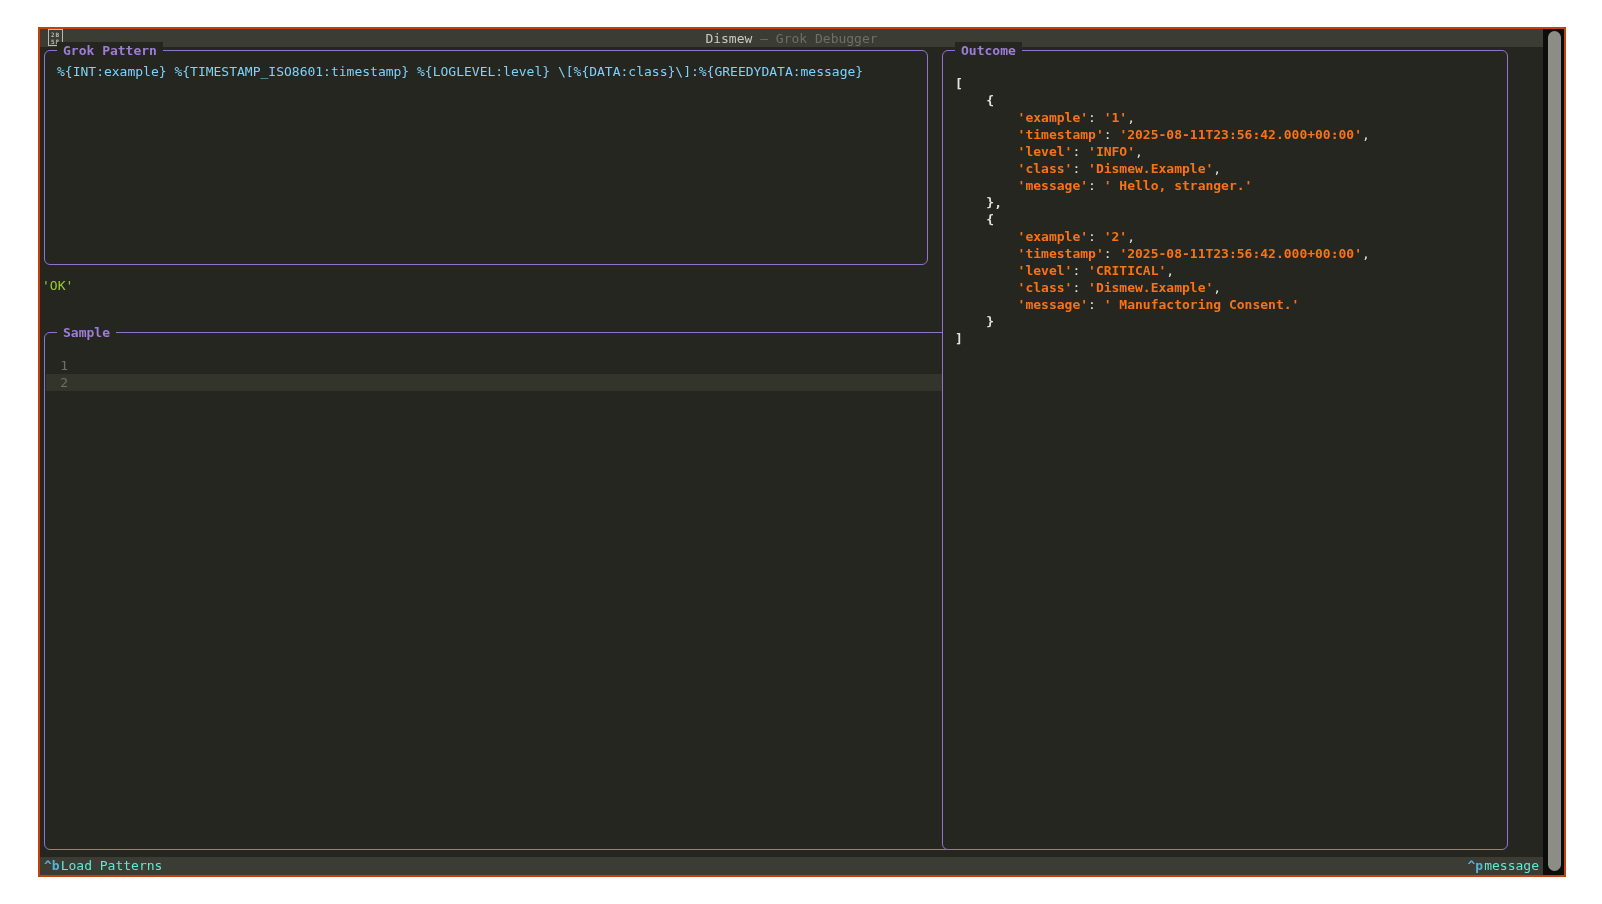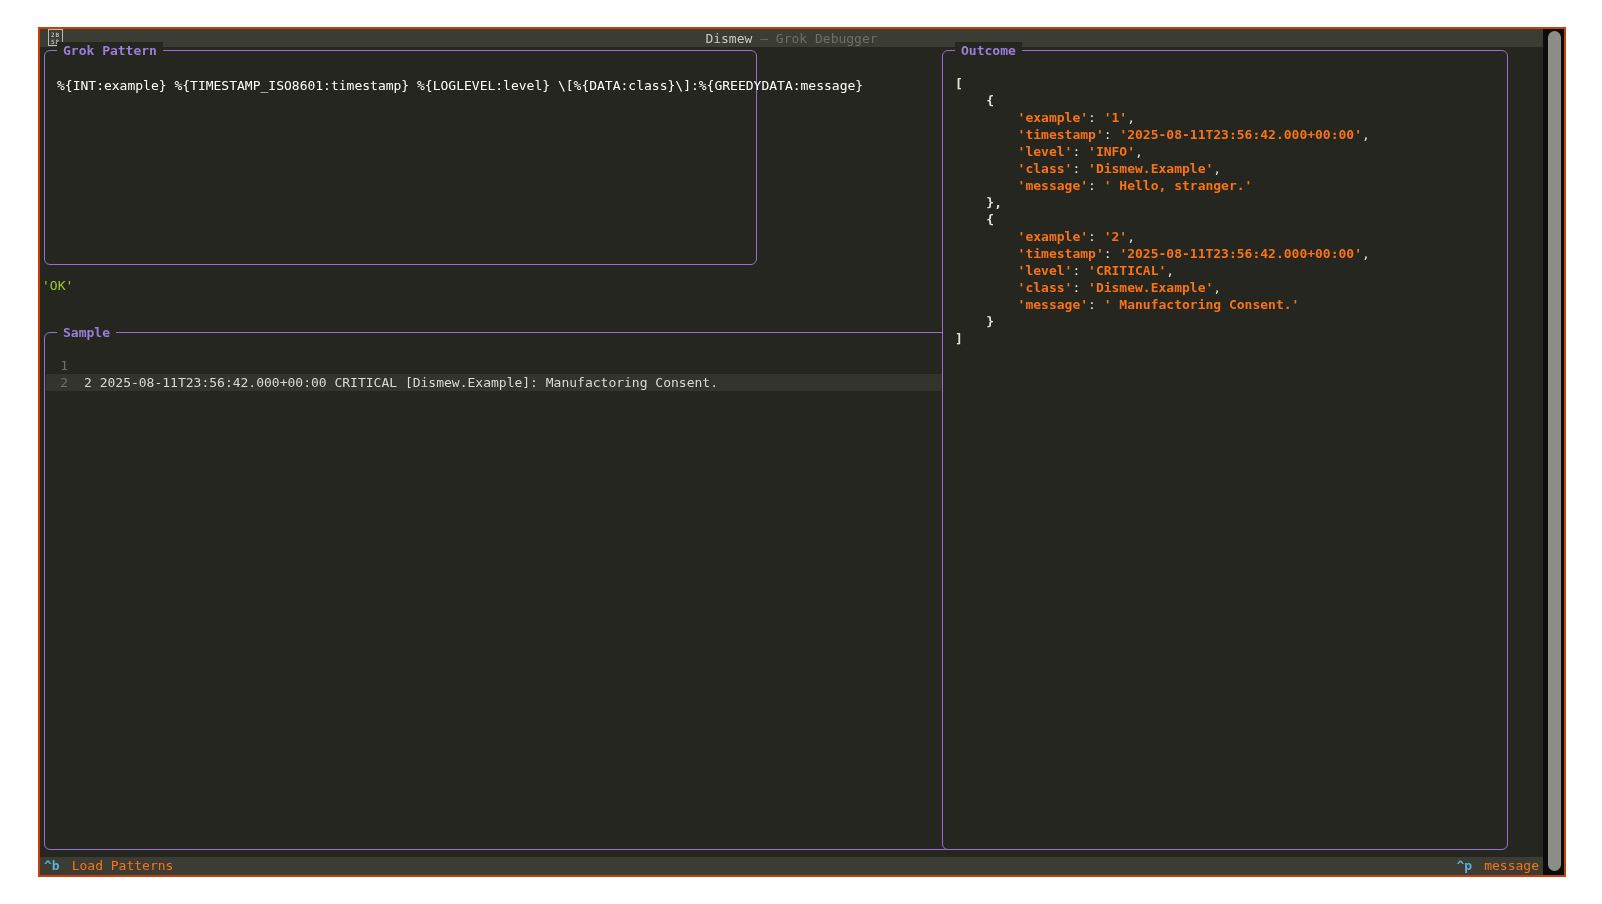--- a/index.html
+++ b/index.html
@@ -32,22 +32,22 @@
   .titlebar-text .dim-part { color:#6e7066; }
 
   
   .content { flex:1; position:relative; background:#262620; }
 
   .panel { position:absolute; border:1px solid #9471cc; border-radius:6px; background:#262620; }
   .panel-title {
     position:absolute; top:-9px; left:12px; background:#262620;
     padding:0 6px; color:#9d7dd8; font-weight:bold; line-height:17px; white-space:pre;
   }
-  #grok-panel { left:4px; top:3px; width:713px; height:215px;text-align:right; }
-  .grok-text { position:absolute; left:12px; top:26px; white-space:pre; color:#ffffff; line-height:17px; }
+  #grok-panel { left:4px; top:3px; width:884px; height:215px;text-align:right; }
+  .grok-text { position:absolute; left:12px; top:12px; white-space:pre; color:#7dd3fc; line-height:17px; }
 
   .status-line { position:absolute; left:2px; top:230px; color:#9bce31; white-space:pre; line-height:17px; }
 
   #sample-panel { left:4px; top:285px; width:1000px; height:518px; }
   .ta-lines { position:absolute; left:1px; right:1px; top:24px; }
   .ta-row { display:flex; height:17px; line-height:17px; }
   .ta-row.current { background:#33342c; }
   .ta-gutter { width:22px; flex:none; text-align:right; color:#6f7168; }
   .ta-text { padding-left:16px; white-space:pre; color:#dadad4; }
 
@@ -59,21 +59,21 @@
   .tok-pb { color:#e4e4da; font-weight:bold; }
 
   
   .footer {
     height:18px; flex:none; background:#3b3c34;
     display:flex; align-items:center; justify-content:space-between;
     padding:0 4px; line-height:18px;
   }
   .fgroup { display:flex; align-items:center; cursor:default; }
   .fkey { color:#55b3d9; font-weight:bold; white-space:pre; }
-  .flabel { color:#f97316; margin-left:12px; white-space:pre; }
+  .flabel { color:#5eead4; margin-left:1px; white-space:pre; }
 
   
   .scroll-col { flex:1; position:relative; background:#0c0c0a; }
   .scroll-thumb {
     position:absolute; left:5px; width:13px; top:2px; bottom:4px;
     background:#8d8d88; border-radius:7px;
   }
 </style>
 </head>
 <body>
@@ -101,21 +101,20 @@
       <div class="status-line">'OK'</div>
 
       <div class="panel" id="sample-panel">
         <span class="panel-title">Sample</span>
         <div class="ta-lines" id="sample-lines">
             <div class="ta-row">
               <span class="ta-gutter">1</span>
             </div>
             <div class="ta-row current">
               <span class="ta-gutter">2</span>
-              <span class="ta-text">2 2025-08-11T23:56:42.000+00:00 CRITICAL [Dismew.Example]: Manufactoring Consent.</span>
             </div>
           </div>
       </div>
 
       <div class="panel" id="outcome-panel">
         <span class="panel-title">Outcome</span>
         <pre class="outcome-pre" id="outcome-pre"><div class="row"><span class="tok-pb">[</span></div><div class="row"><span class="tok-pb">    {</span></div><div class="row"><span class="tok-s">        'example'</span><span class="tok-p">: </span><span class="tok-s">'1'</span><span class="tok-p">,</span></div><div class="row"><span class="tok-s">        'timestamp'</span><span class="tok-p">: </span><span class="tok-s">'2025-08-11T23:56:42.000+00:00'</span><span class="tok-p">,</span></div><div class="row"><span class="tok-s">        'level'</span><span class="tok-p">: </span><span class="tok-s">'INFO'</span><span class="tok-p">,</span></div><div class="row"><span class="tok-s">        'class'</span><span class="tok-p">: </span><span class="tok-s">'Dismew.Example'</span><span class="tok-p">,</span></div><div class="row"><span class="tok-s">        'message'</span><span class="tok-p">: </span><span class="tok-s">' Hello, stranger.'</span><span class="tok-p"></span></div><div class="row"><span class="tok-pb">    },</span></div><div class="row"><span class="tok-pb">    {</span></div><div class="row"><span class="tok-s">        'example'</span><span class="tok-p">: </span><span class="tok-s">'2'</span><span class="tok-p">,</span></div><div class="row"><span class="tok-s">        'timestamp'</span><span class="tok-p">: </span><span class="tok-s">'2025-08-11T23:56:42.000+00:00'</span><span class="tok-p">,</span></div><div class="row"><span class="tok-s">        'level'</span><span class="tok-p">: </span><span class="tok-s">'CRITICAL'</span><span class="tok-p">,</span></div><div class="row"><span class="tok-s">        'class'</span><span class="tok-p">: </span><span class="tok-s">'Dismew.Example'</span><span class="tok-p">,</span></div><div class="row"><span class="tok-s">        'message'</span><span class="tok-p">: </span><span class="tok-s">' Manufactoring Consent.'</span><span class="tok-p"></span></div><div class="row"><span class="tok-pb">    }</span></div><div class="row"><span class="tok-pb">]</span></div></pre>
       </div>
 
     </div>

